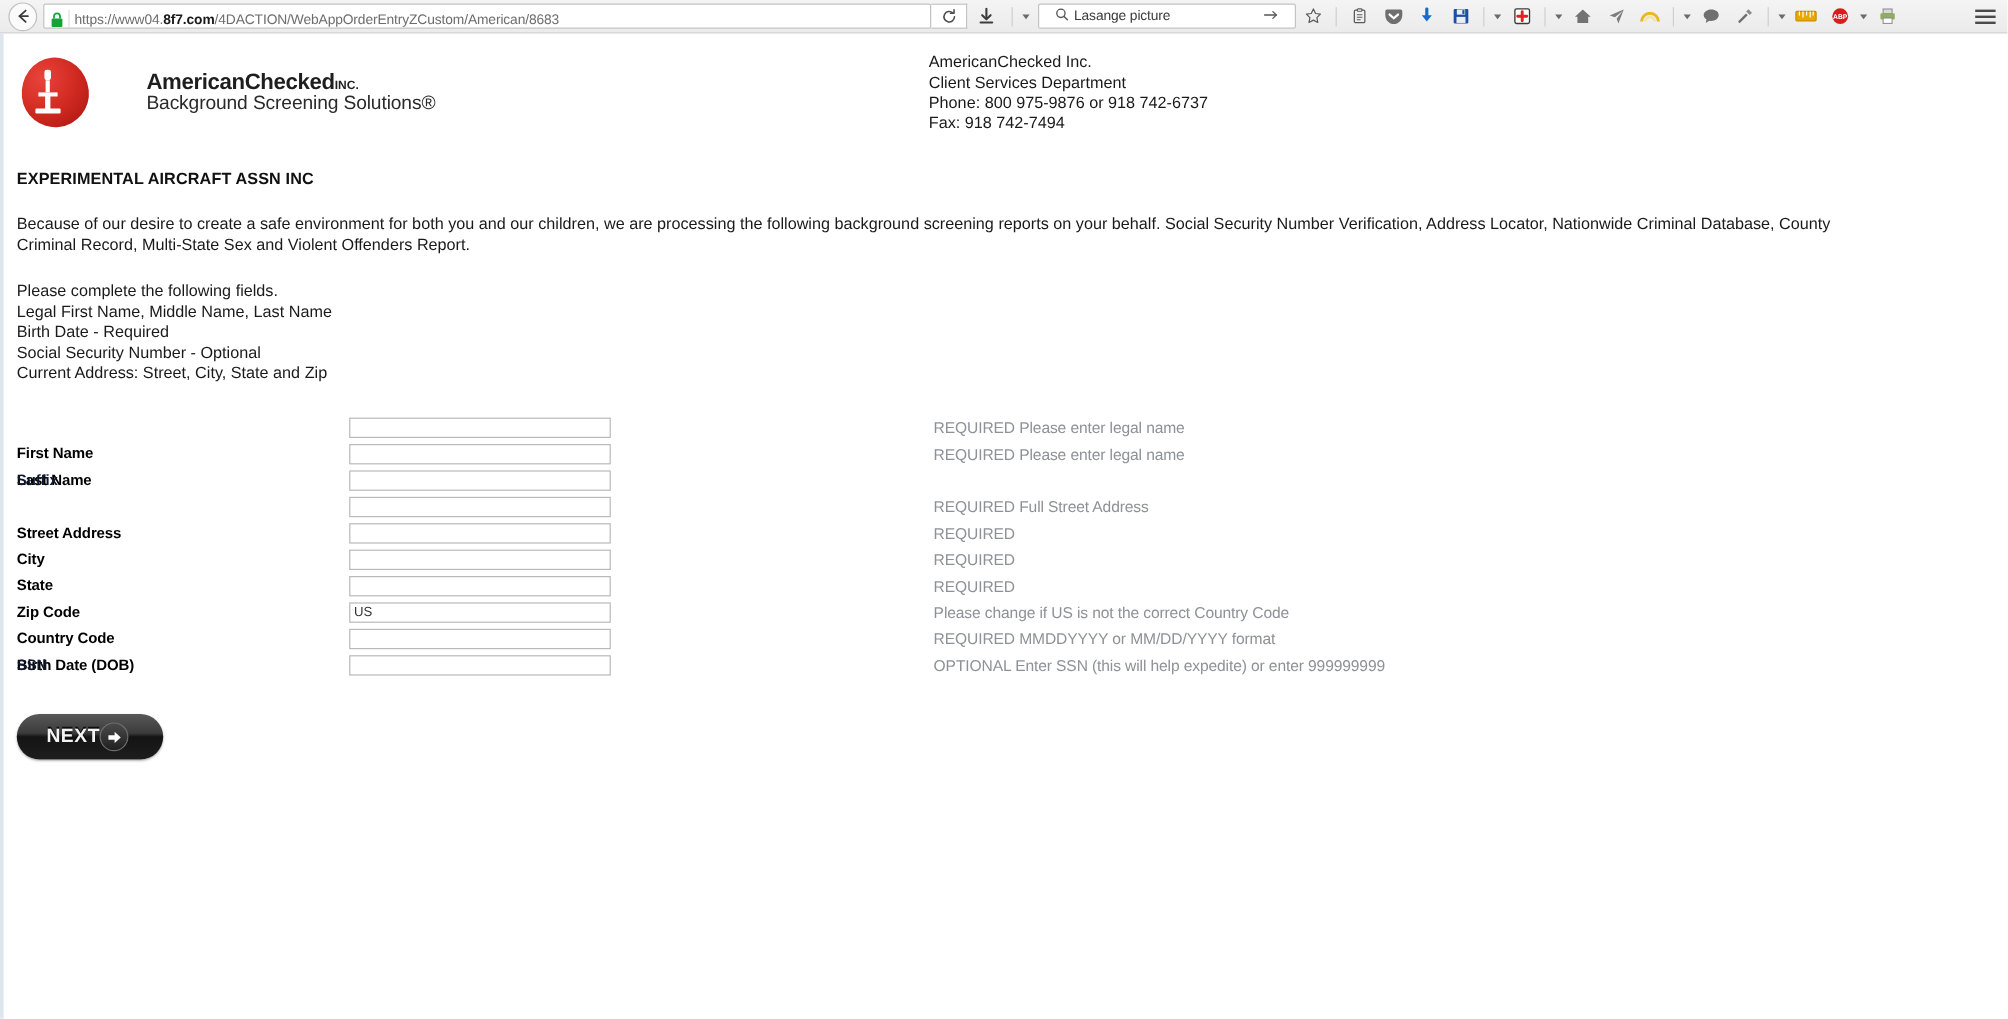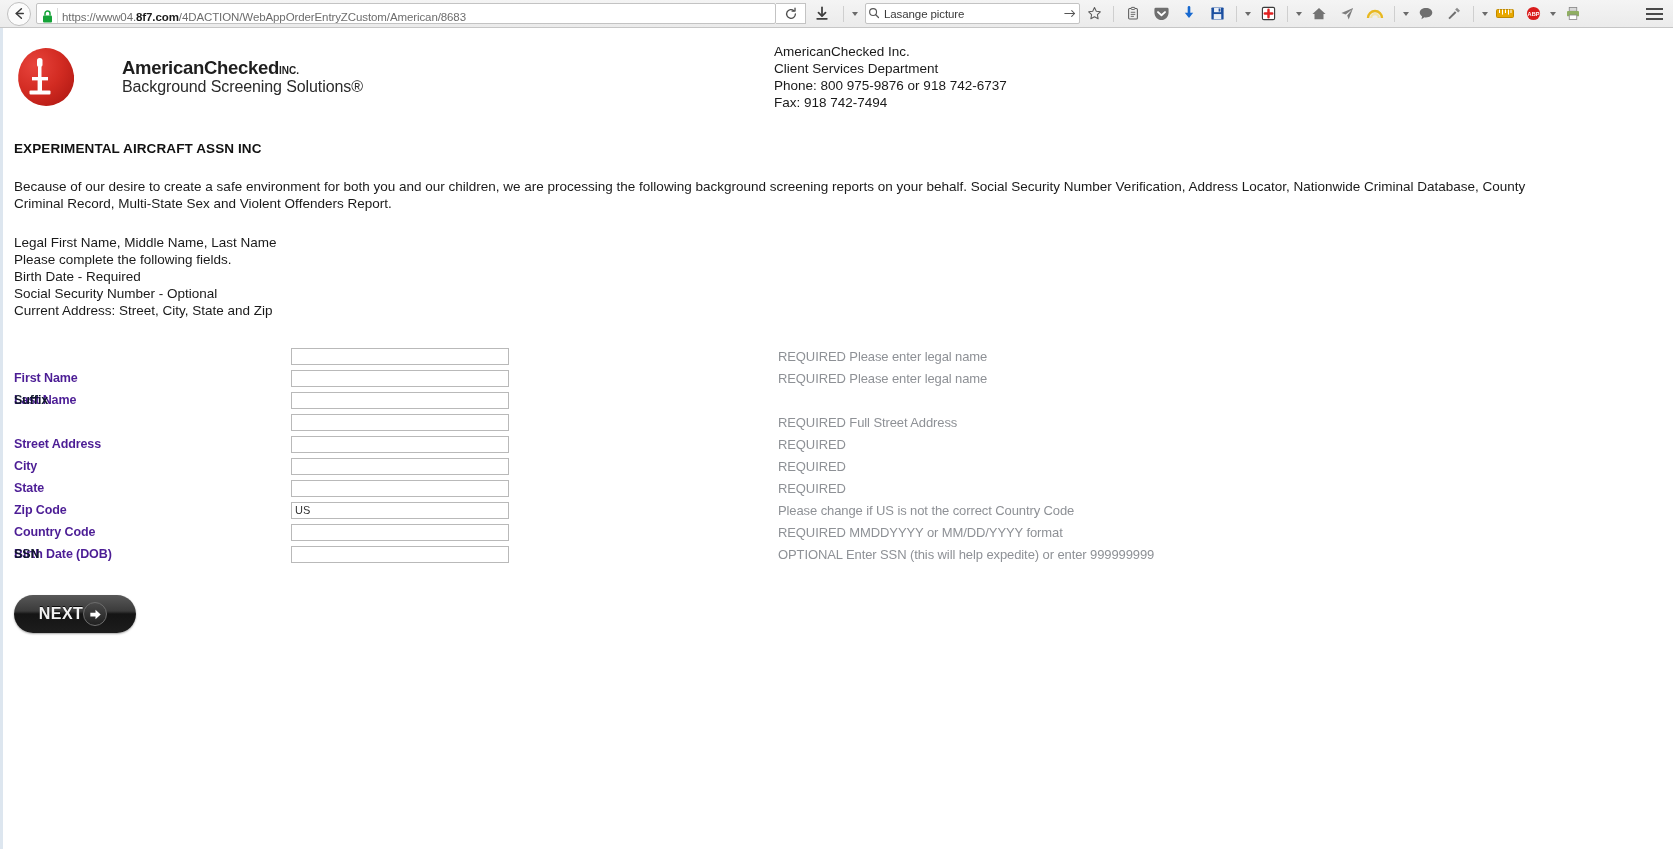--- a/index.html
+++ b/index.html
@@ -60,21 +60,21 @@
   }
   .dl-cell { display:flex; align-items:center; flex: 0 0 auto; padding: 0 2px;}
   .vsep { width:1px; height:16px; background:#cfcfcf; margin: 0 5px; flex:0 0 auto;}
   .search-wrap {
     flex: 0 0 215px;
     height: 21px;
     background: #fff;
     border: 1px solid #c3c3c3;
     border-radius: 2px;
     display: flex; align-items: center;
-    padding: 0 2px;
+    padding: 0 13px;
     margin-left: 4px;
   }
   .search-text { font-size: 11.5px; color: #3a3a3a; flex:1; padding-left:4px; letter-spacing:-0.1px;}
   .tb-ico { width: 28px; height: 24px; display:flex; align-items:center; justify-content:center; flex:0 0 auto;}
   .tb-caret { width: 12px; height: 24px; display:flex; align-items:center; justify-content:center; flex:0 0 auto;}
   .caret { width:0;height:0;border-left:3.5px solid transparent;border-right:3.5px solid transparent;border-top:4px solid #6a6a6a;}
   .hamburger { width: 30px; height:24px; display:flex; flex-direction:column; justify-content:center; align-items:center; gap:3px; margin-left:auto;}
   .hamburger i { display:block; width:17px; height:2px; background:#4a4a4a;}
 
   
@@ -131,21 +131,21 @@
   #form { margin-top: 26px; }
   .form-row {
     display: flex; align-items: center;
     height: 22px;
   }
   .f-label {
     width: 277px; flex: 0 0 277px;
     font-size: 12.5px; font-weight: 700;
     letter-spacing: -0.1px;
   }
-  .req { color: #4c1d95; margin-top: 44px; }
+  .req { color: #000000; margin-top: 44px; }
   .opt { color: #0f172a; }
   .f-input-cell { width: 487px; flex: 0 0 487px; }
   .f-input {
     width: 218px; height: 17px;
     border: 1px solid #b9b9b9;
     background: #fff;
     font-family: "Liberation Sans", sans-serif;
     font-size: 11px;
     color: #333;
     padding: 0 3px;
@@ -386,22 +386,22 @@
       <div>Phone: 800 975-9876 or 918 742-6737</div>
       <div>Fax: 918 742-7494</div>
     </div>
   </div>
 
   <div class="company-title">EXPERIMENTAL AIRCRAFT ASSN INC</div>
 
   <div class="intro">Because of our desire to create a safe environment for both you and our children, we are processing the following background screening reports on your behalf. Social Security Number Verification, Address Locator, Nationwide Criminal Database, County Criminal Record, Multi-State Sex and Violent Offenders Report.</div>
 
   <div class="instructions">
+    <div>Please complete the following fields.</div>
     <div>Legal First Name, Middle Name, Last Name</div>
-    <div>Please complete the following fields.</div>
     <div>Birth Date - Required</div>
     <div>Social Security Number - Optional</div>
     <div>Current Address: Street, City, State and Zip</div>
   </div>
 
   <div id="form">
         <div class="form-row">
           <div class="f-label req">First Name</div>
           <div class="f-input-cell">
             <input type="text" class="f-input" value="" style="">

